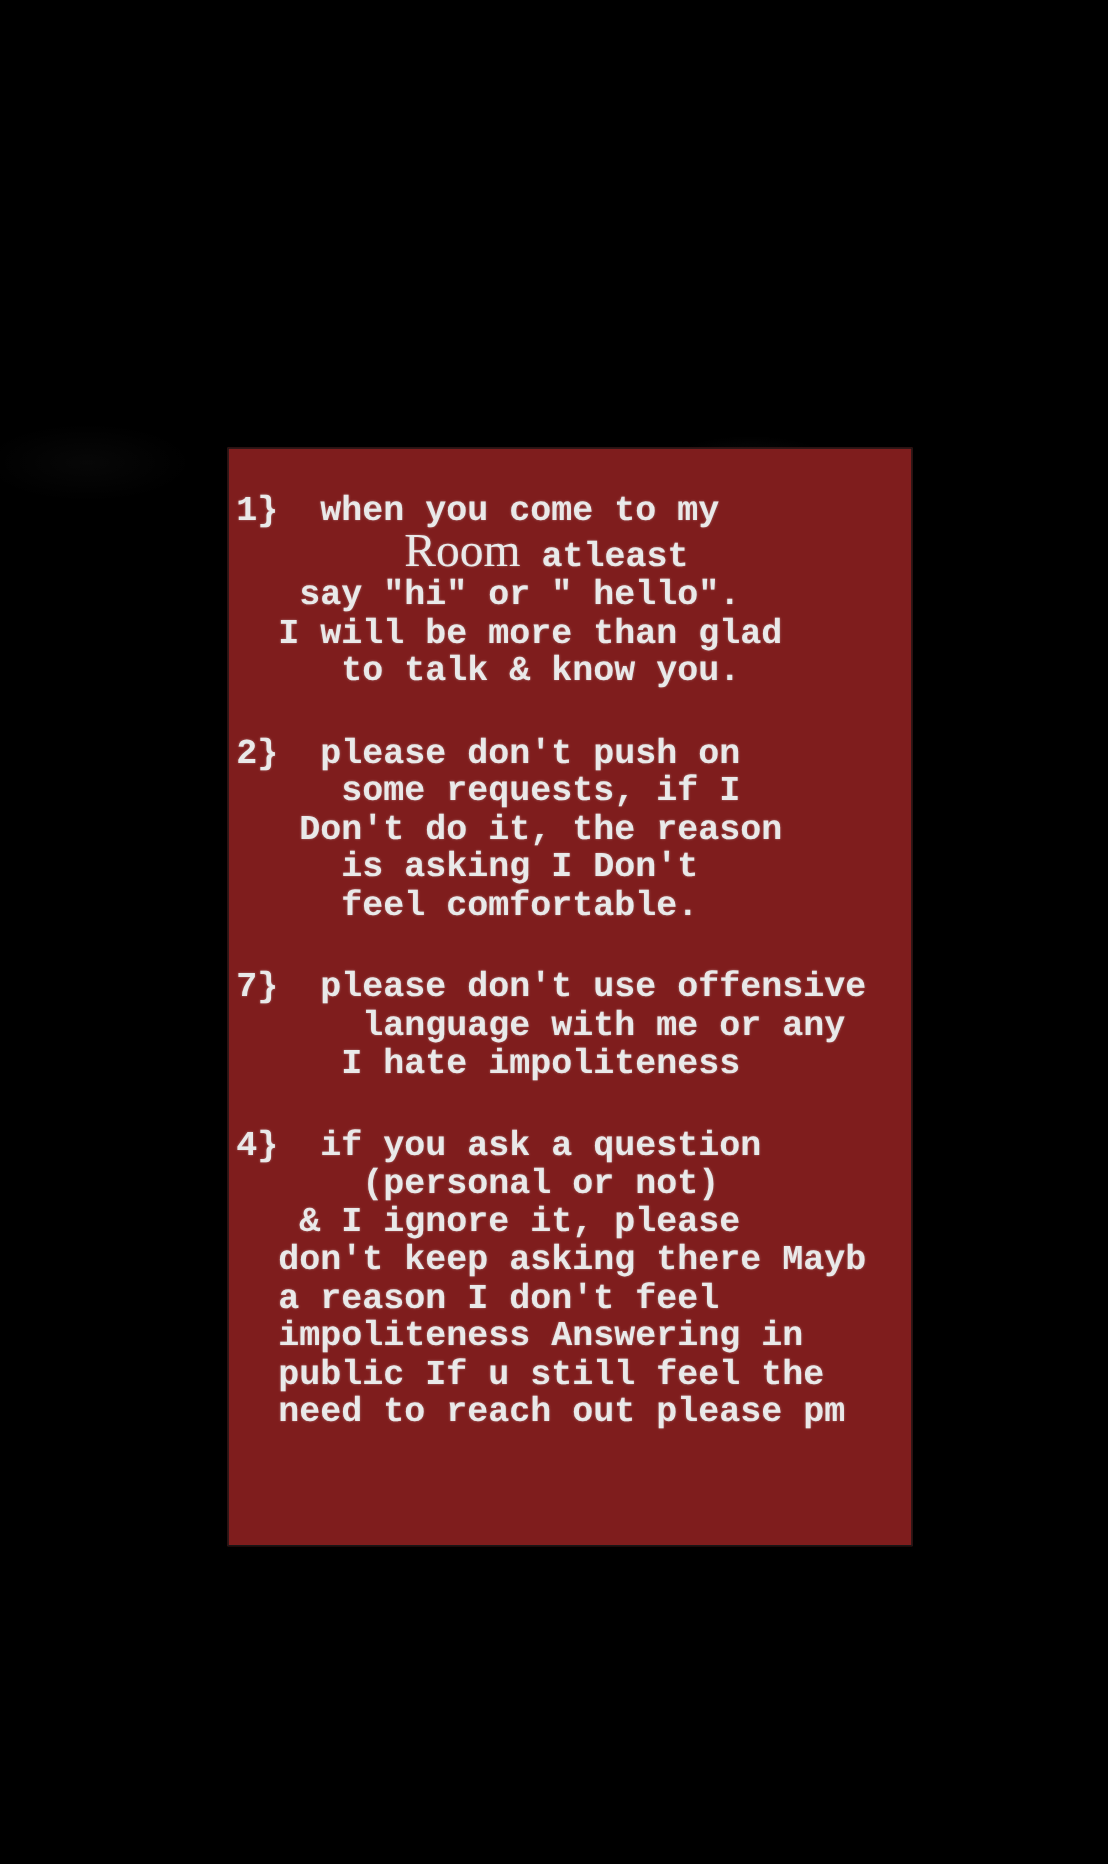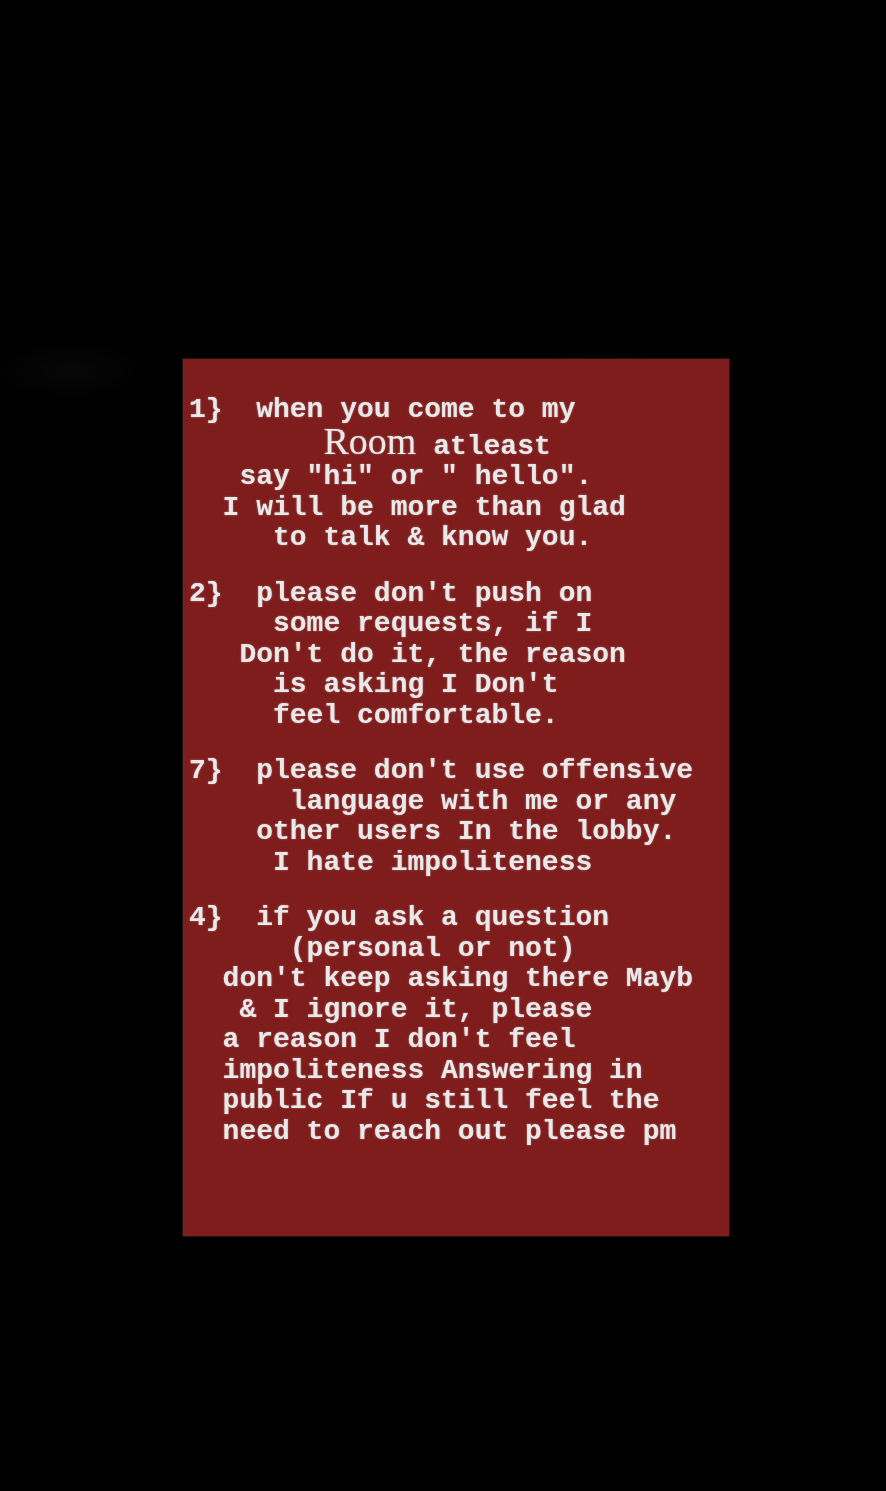--- a/index.html
+++ b/index.html
@@ -41,21 +41,21 @@
     left: 6px;
     top: 36px;
     right: 0;
     color: var(--fg, #e9e9e9);
     font-size: 28px;
     line-height: 30.5px;
     font-weight: bold;
     text-shadow: 0 0 2px rgba(240,240,240,0.45);
   }
   .rule-block + .rule-block {
-    margin-top: 25px;
+    margin-top: 35px;
   }
   .rule-line {
     white-space: pre;
   }
   .serif {
     font-family: "Liberation Serif", "DejaVu Serif", serif;
     font-weight: normal;
     font-size: 38px;
   }
 </style>
@@ -76,28 +76,27 @@
         <div class="rule-block">
           <div class="rule-line"><span>2}  please don't push on</span></div>
           <div class="rule-line"><span>     some requests, if I</span></div>
           <div class="rule-line"><span>   Don't do it, the reason</span></div>
           <div class="rule-line"><span>     is asking I Don't</span></div>
           <div class="rule-line"><span>     feel comfortable.</span></div>
         </div>
         <div class="rule-block">
           <div class="rule-line"><span>7}  please don't use offensive</span></div>
           <div class="rule-line"><span>      language with me or any</span></div>
-          <div class="rule-line"><span>    other users In the lobby.</span></div>
           <div class="rule-line"><span>     I hate impoliteness</span></div>
         </div>
         <div class="rule-block">
           <div class="rule-line"><span>4}  if you ask a question</span></div>
           <div class="rule-line"><span>      (personal or not)</span></div>
+          <div class="rule-line"><span>   &amp; I ignore it, please</span></div>
           <div class="rule-line"><span>  don't keep asking there Mayb</span></div>
-          <div class="rule-line"><span>   &amp; I ignore it, please</span></div>
           <div class="rule-line"><span>  a reason I don't feel</span></div>
           <div class="rule-line"><span>  impoliteness Answering in</span></div>
           <div class="rule-line"><span>  public If u still feel the</span></div>
           <div class="rule-line"><span>  need to reach out please pm</span></div>
         </div>
       </div>
   </div>
 </div>
 
 </body></html>

